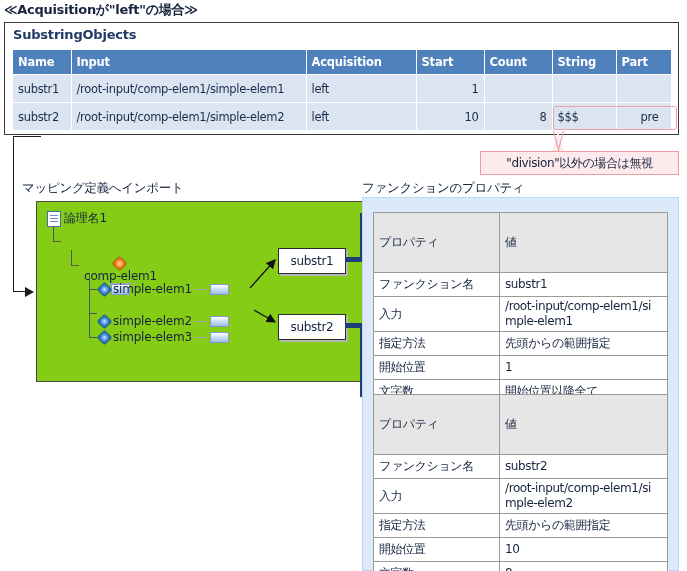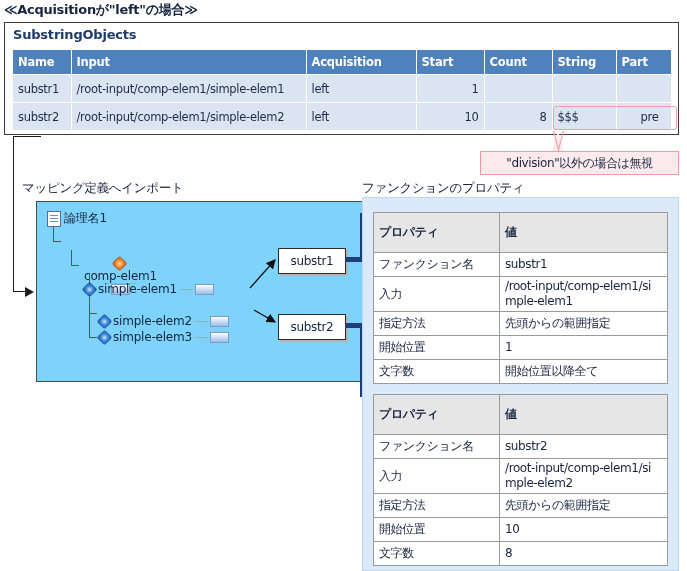--- a/index.html
+++ b/index.html
@@ -157,21 +157,21 @@
   #label-props  { left: 362px; top: 180px; }
 
   
   .tree-box {
     position: absolute;
     left: 36px;
     top: 201px;
     width: 385px;
     height: 181px;
     border: 1px solid #4a4a4a;
-    background: #7dd3fc;
+    background: #84cc16;
     box-sizing: border-box;
   }
   .tree-row {
     position: absolute;
     display: flex;
     align-items: center;
     font-size: 12px;
     letter-spacing: -0.2px;
     color: #16243f;
     white-space: nowrap;
@@ -270,23 +270,23 @@
     border-collapse: collapse;
     font-size: 12px;
     table-layout: fixed;
     background: #ffffff;
   }
   #prop-table-1 { top: 14px; }
   #prop-table-2 { top: 196px; }
   .prop-table th {
     background: #e6e6e6;
     color: #16243f;
-    font-weight: bold;
+    font-weight: normal;
     text-align: left;
-    padding: 10px 5px;
+    padding: 20px 5px;
     height: 19px;
     border: 1px solid #9a9a9a;
     letter-spacing: -0.4px;
     font-size: 12px;
   }
   .prop-table td {
     background: #ffffff;
     color: #16243f;
     padding: 2px 5px;
     height: 19px;
@@ -404,21 +404,21 @@
     <span class="tree-label">comp-elem1</span>
     <span class="leader" style="width:28px; margin-left:6px;"></span>
     <span class="field-chip" style="margin-left:2px;"></span>
   </div>
 
   <div class="tconn" style="left:52px; top:72px; width:1px; height:64px;"></div>
   <div class="tconn" style="left:52px; top:87px; width:8px; height:1px;"></div>
   <div class="tconn" style="left:52px; top:111px; width:8px; height:1px;"></div>
   <div class="tconn" style="left:52px; top:135px; width:8px; height:1px;"></div>
 
-  <div class="tree-row" style="left:47px; top:80px;align-items:center;">
+  <div class="tree-row" style="left:62px; top:80px;align-items:center;">
     <span class="node-blue"></span>
     <span class="tree-label">simple-elem1</span>
     <span class="leader" style="width:13px; margin-left:3px;"></span>
     <span class="field-chip" style="margin-left:2px;"></span>
   </div>
 
   <div class="tree-row" style="left:62px; top:104px;margin-top:8px;">
     <span class="node-blue"></span>
     <span class="tree-label">simple-elem2</span>
     <span class="leader" style="width:13px; margin-left:3px;"></span>

